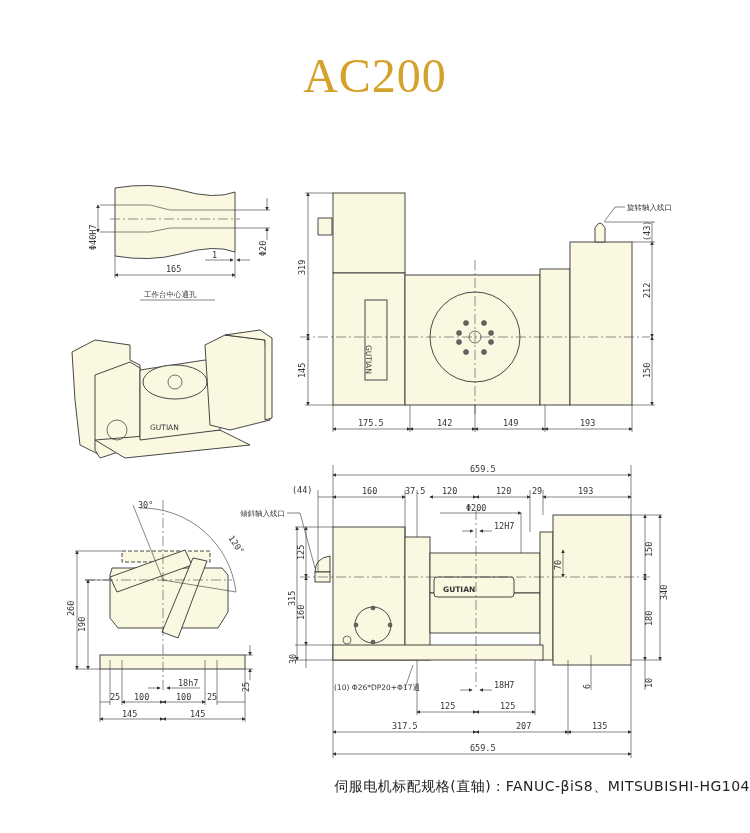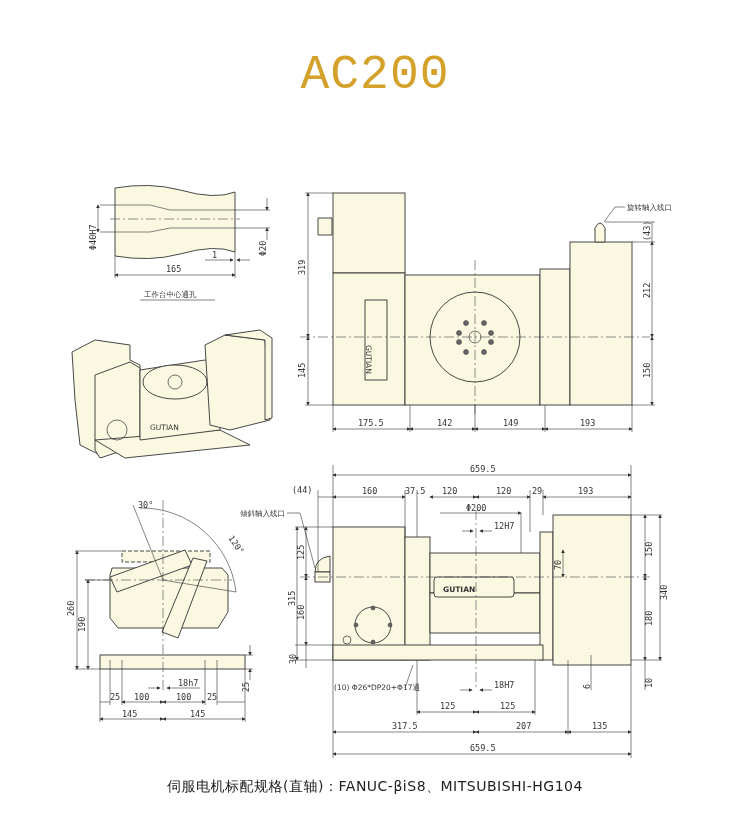--- a/index.html
+++ b/index.html
@@ -1,21 +1,21 @@
 <!DOCTYPE html>
 <html><head>
 <meta charset="utf-8">
 <style>
   html, body { margin:0; padding:0; background:#ffffff; }
   body { width:750px; height:833px; position:relative; overflow:hidden; font-family:"DejaVu Sans", sans-serif; }
-  .title { position:absolute; left:0; width:750px; top:48px; text-align:center; font-family:Liberation Mono, monospace; font-size:48px; color:#d4a12a; letter-spacing:1px; font-weight:normal; }
+  .title { position:absolute; left:0; width:750px; top:48px; text-align:center; font-family:Liberation Serif, serif; font-size:48px; color:#d4a12a; letter-spacing:1px; font-weight:normal; }
   svg { position:absolute; left:0; top:0; }
   .dim { font-family:"DejaVu Sans Mono", monospace; font-size:8.5px; fill:#333; }
   .lbl { font-family:"DejaVu Sans", sans-serif; font-size:7.5px; fill:#333; }
-  .caption { position:absolute; left:0; width:750px; top:778px; text-align:center; font-family:"DejaVu Sans", sans-serif; font-size:14px; color:#222; letter-spacing:0.5px; }
+  .caption { position:absolute; left:0; width:750px; top:778px; text-align:right; font-family:"DejaVu Sans", sans-serif; font-size:14px; color:#222; letter-spacing:0.5px; }
   .part { fill:#fbf8e1; stroke:#333; stroke-width:0.9; }
   .ln { stroke:#333; stroke-width:0.6; fill:none; }
   .cl { stroke:#444; stroke-width:0.6; stroke-dasharray:10 3 2 3; fill:none; }
   .hole { fill:#666; stroke:#333; stroke-width:0.5; }
   .hollow { fill:none; stroke:#333; stroke-width:0.7; }
 </style>
 </head>
 <body>
 
 <div class="title">AC200</div>

